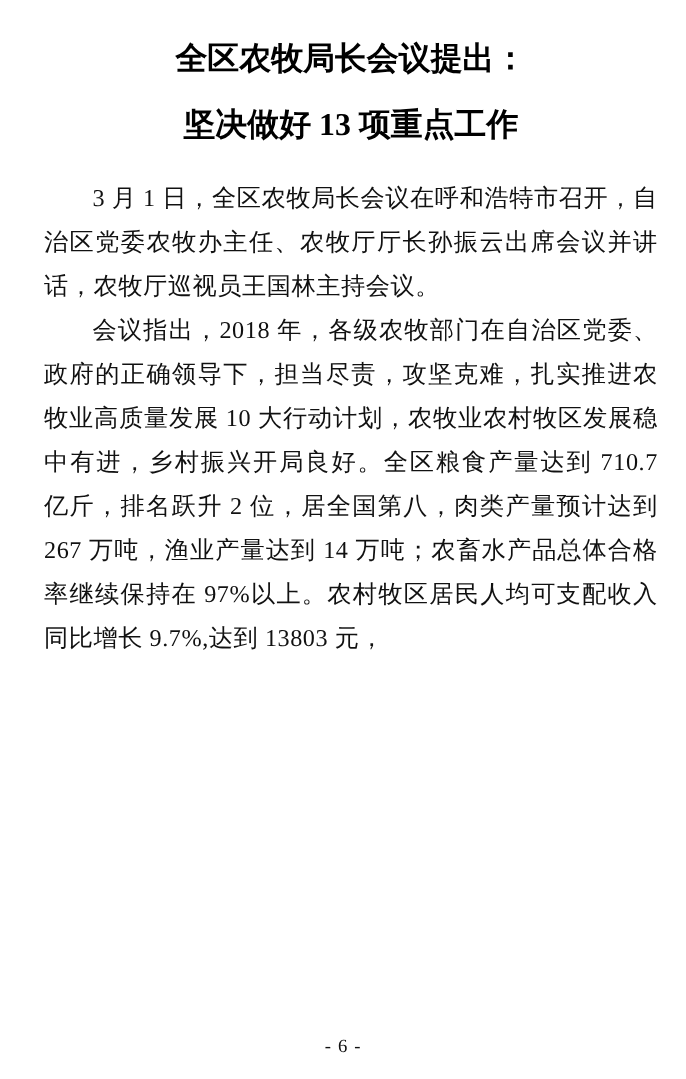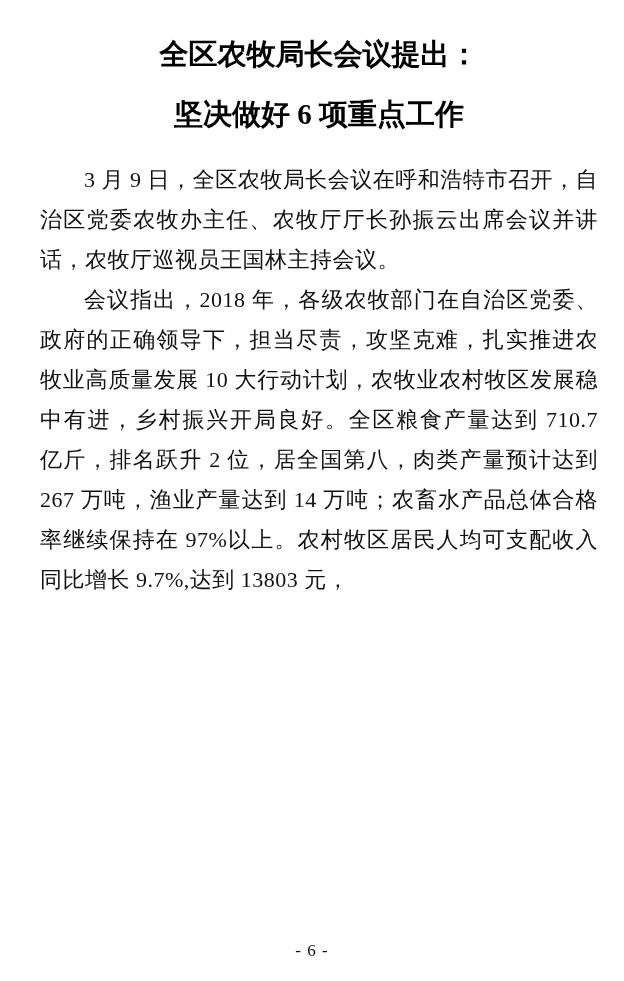--- a/index.html
+++ b/index.html
@@ -52,23 +52,23 @@
     letter-spacing: 1px;
   }
 </style>
 </head>
 <body>
 
 <div class="page">
 
   <div class="title-block">
     <div class="title-line">全区农牧局长会议提出：</div>
-    <div class="title-line">坚决做好 6 项重点工作</div>
+    <div class="title-line">坚决做好 13 项重点工作</div>
   </div>
 
   <div class="body-text">
-    <p>3 月 9 日，全区农牧局长会议在呼和浩特市召开，自治区党委农牧办主任、农牧厅厅长孙振云出席会议并讲话，农牧厅巡视员王国林主持会议。</p>
+    <p>3 月 1 日，全区农牧局长会议在呼和浩特市召开，自治区党委农牧办主任、农牧厅厅长孙振云出席会议并讲话，农牧厅巡视员王国林主持会议。</p>
     <p>会议指出，2018 年，各级农牧部门在自治区党委、政府的正确领导下，担当尽责，攻坚克难，扎实推进农牧业高质量发展 10 大行动计划，农牧业农村牧区发展稳中有进，乡村振兴开局良好。全区粮食产量达到 710.7 亿斤，排名跃升 2 位，居全国第八，肉类产量预计达到 267 万吨，渔业产量达到 14 万吨；农畜水产品总体合格率继续保持在 97%以上。农村牧区居民人均可支配收入同比增长 9.7%,达到 13803 元，</p>
   </div>
 
   <div class="page-footer">- 6 -</div>
 
 </div>
 
 </body></html>

